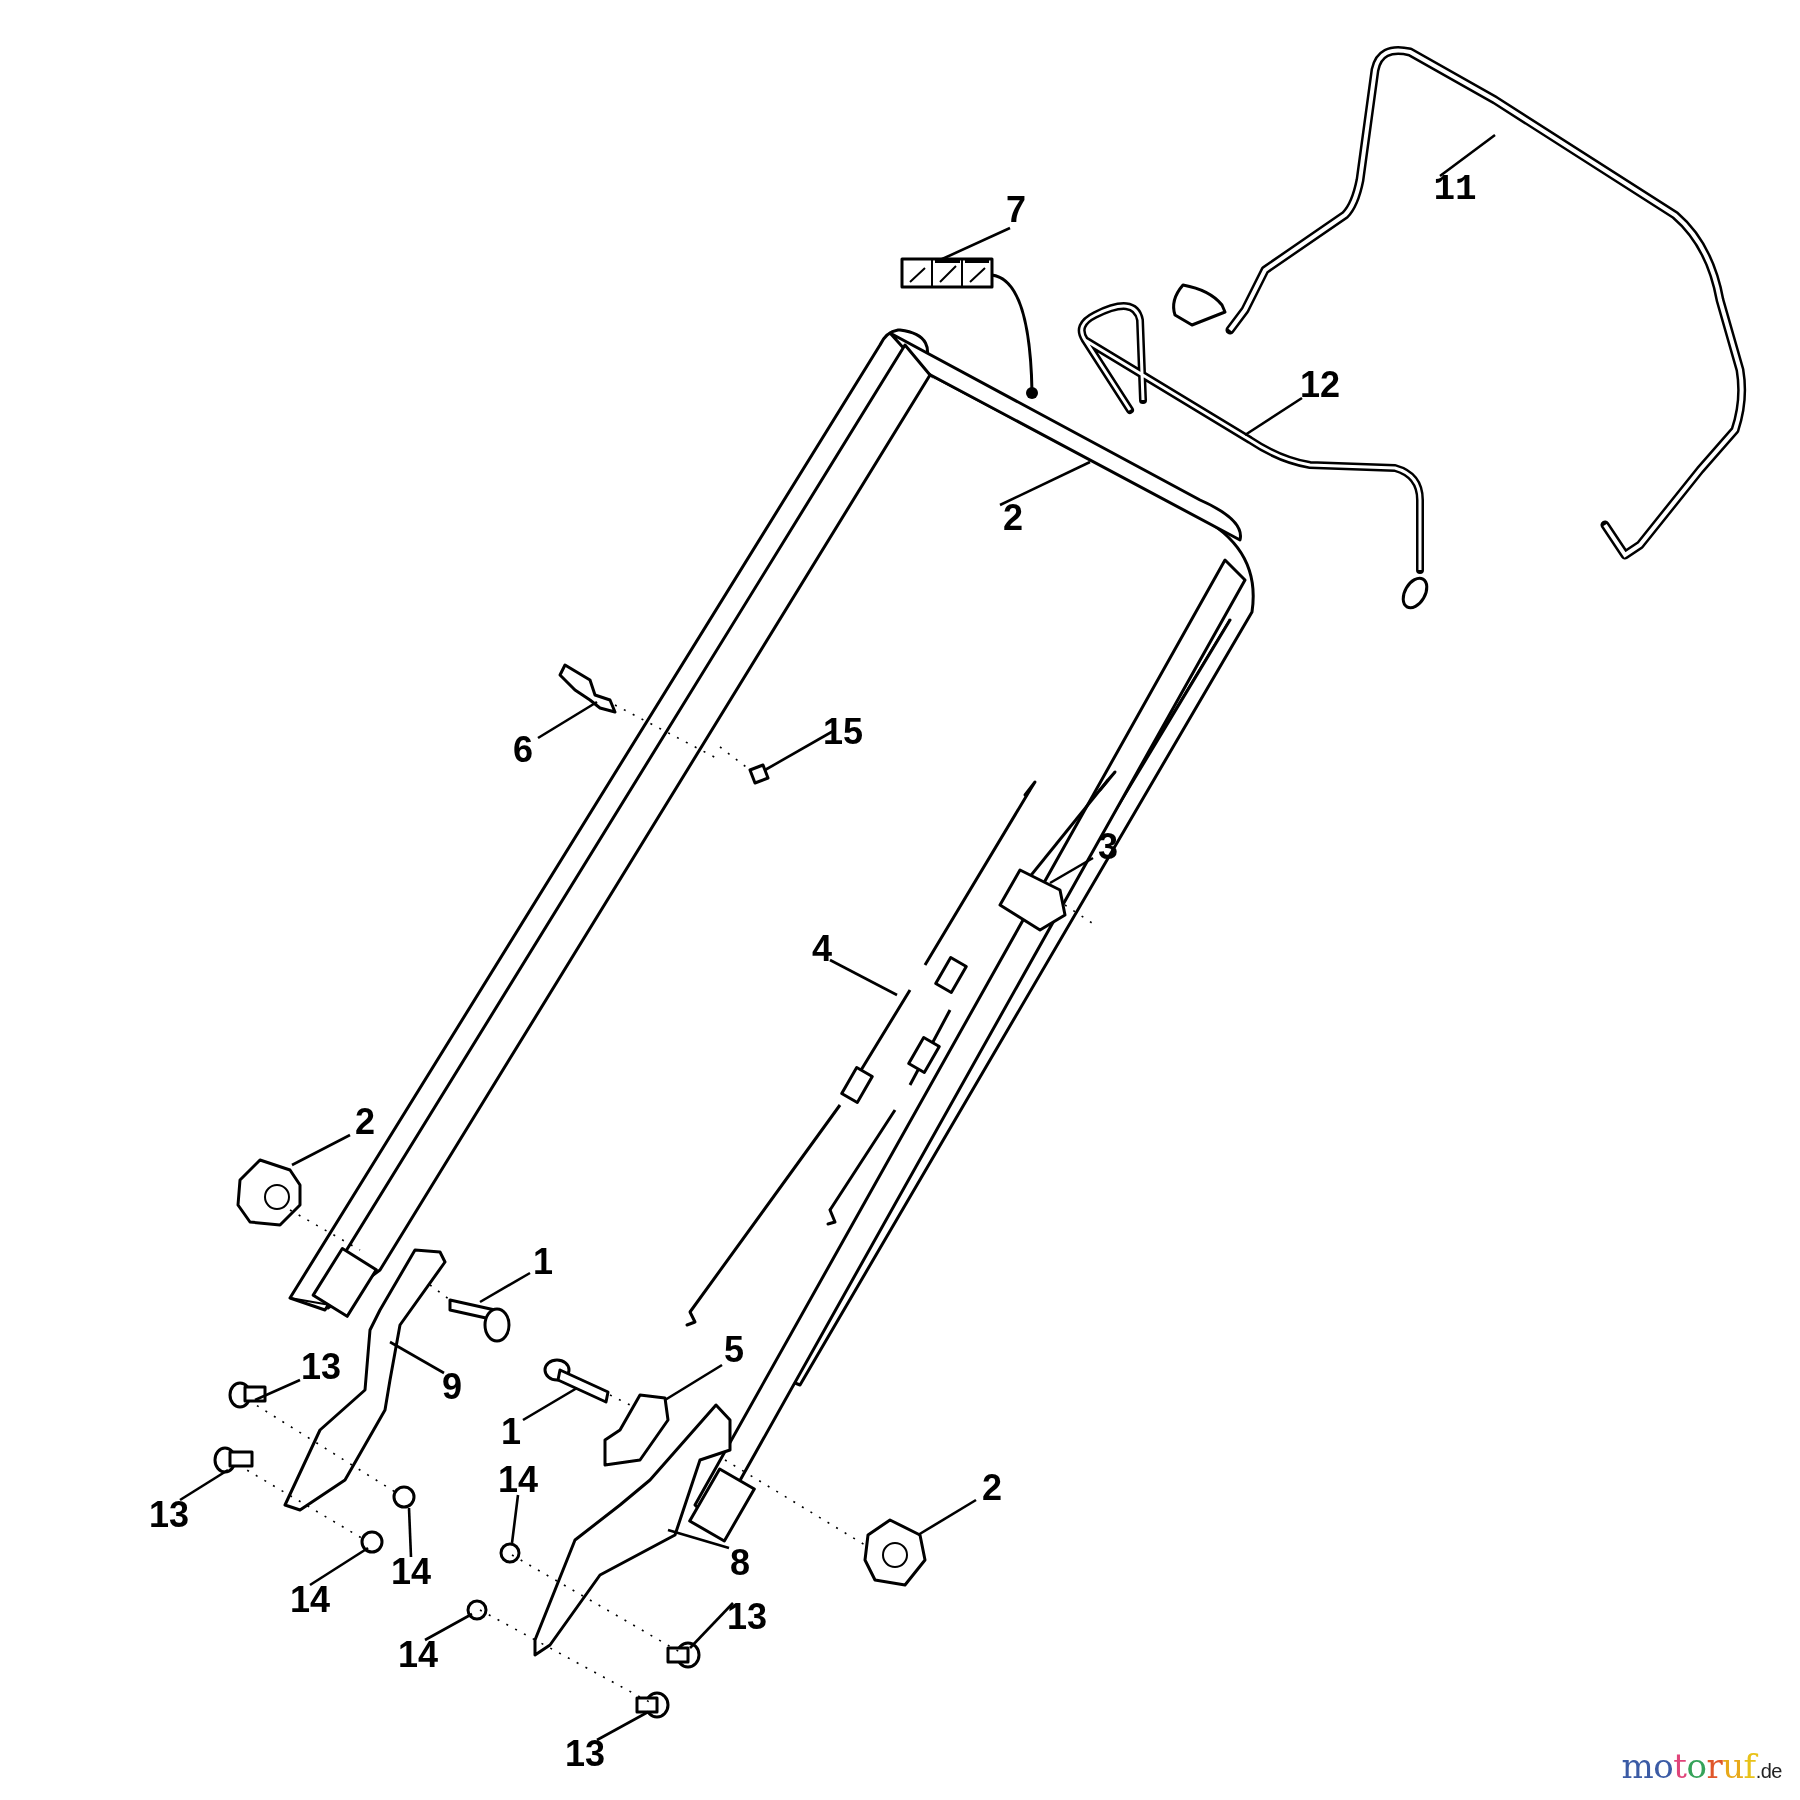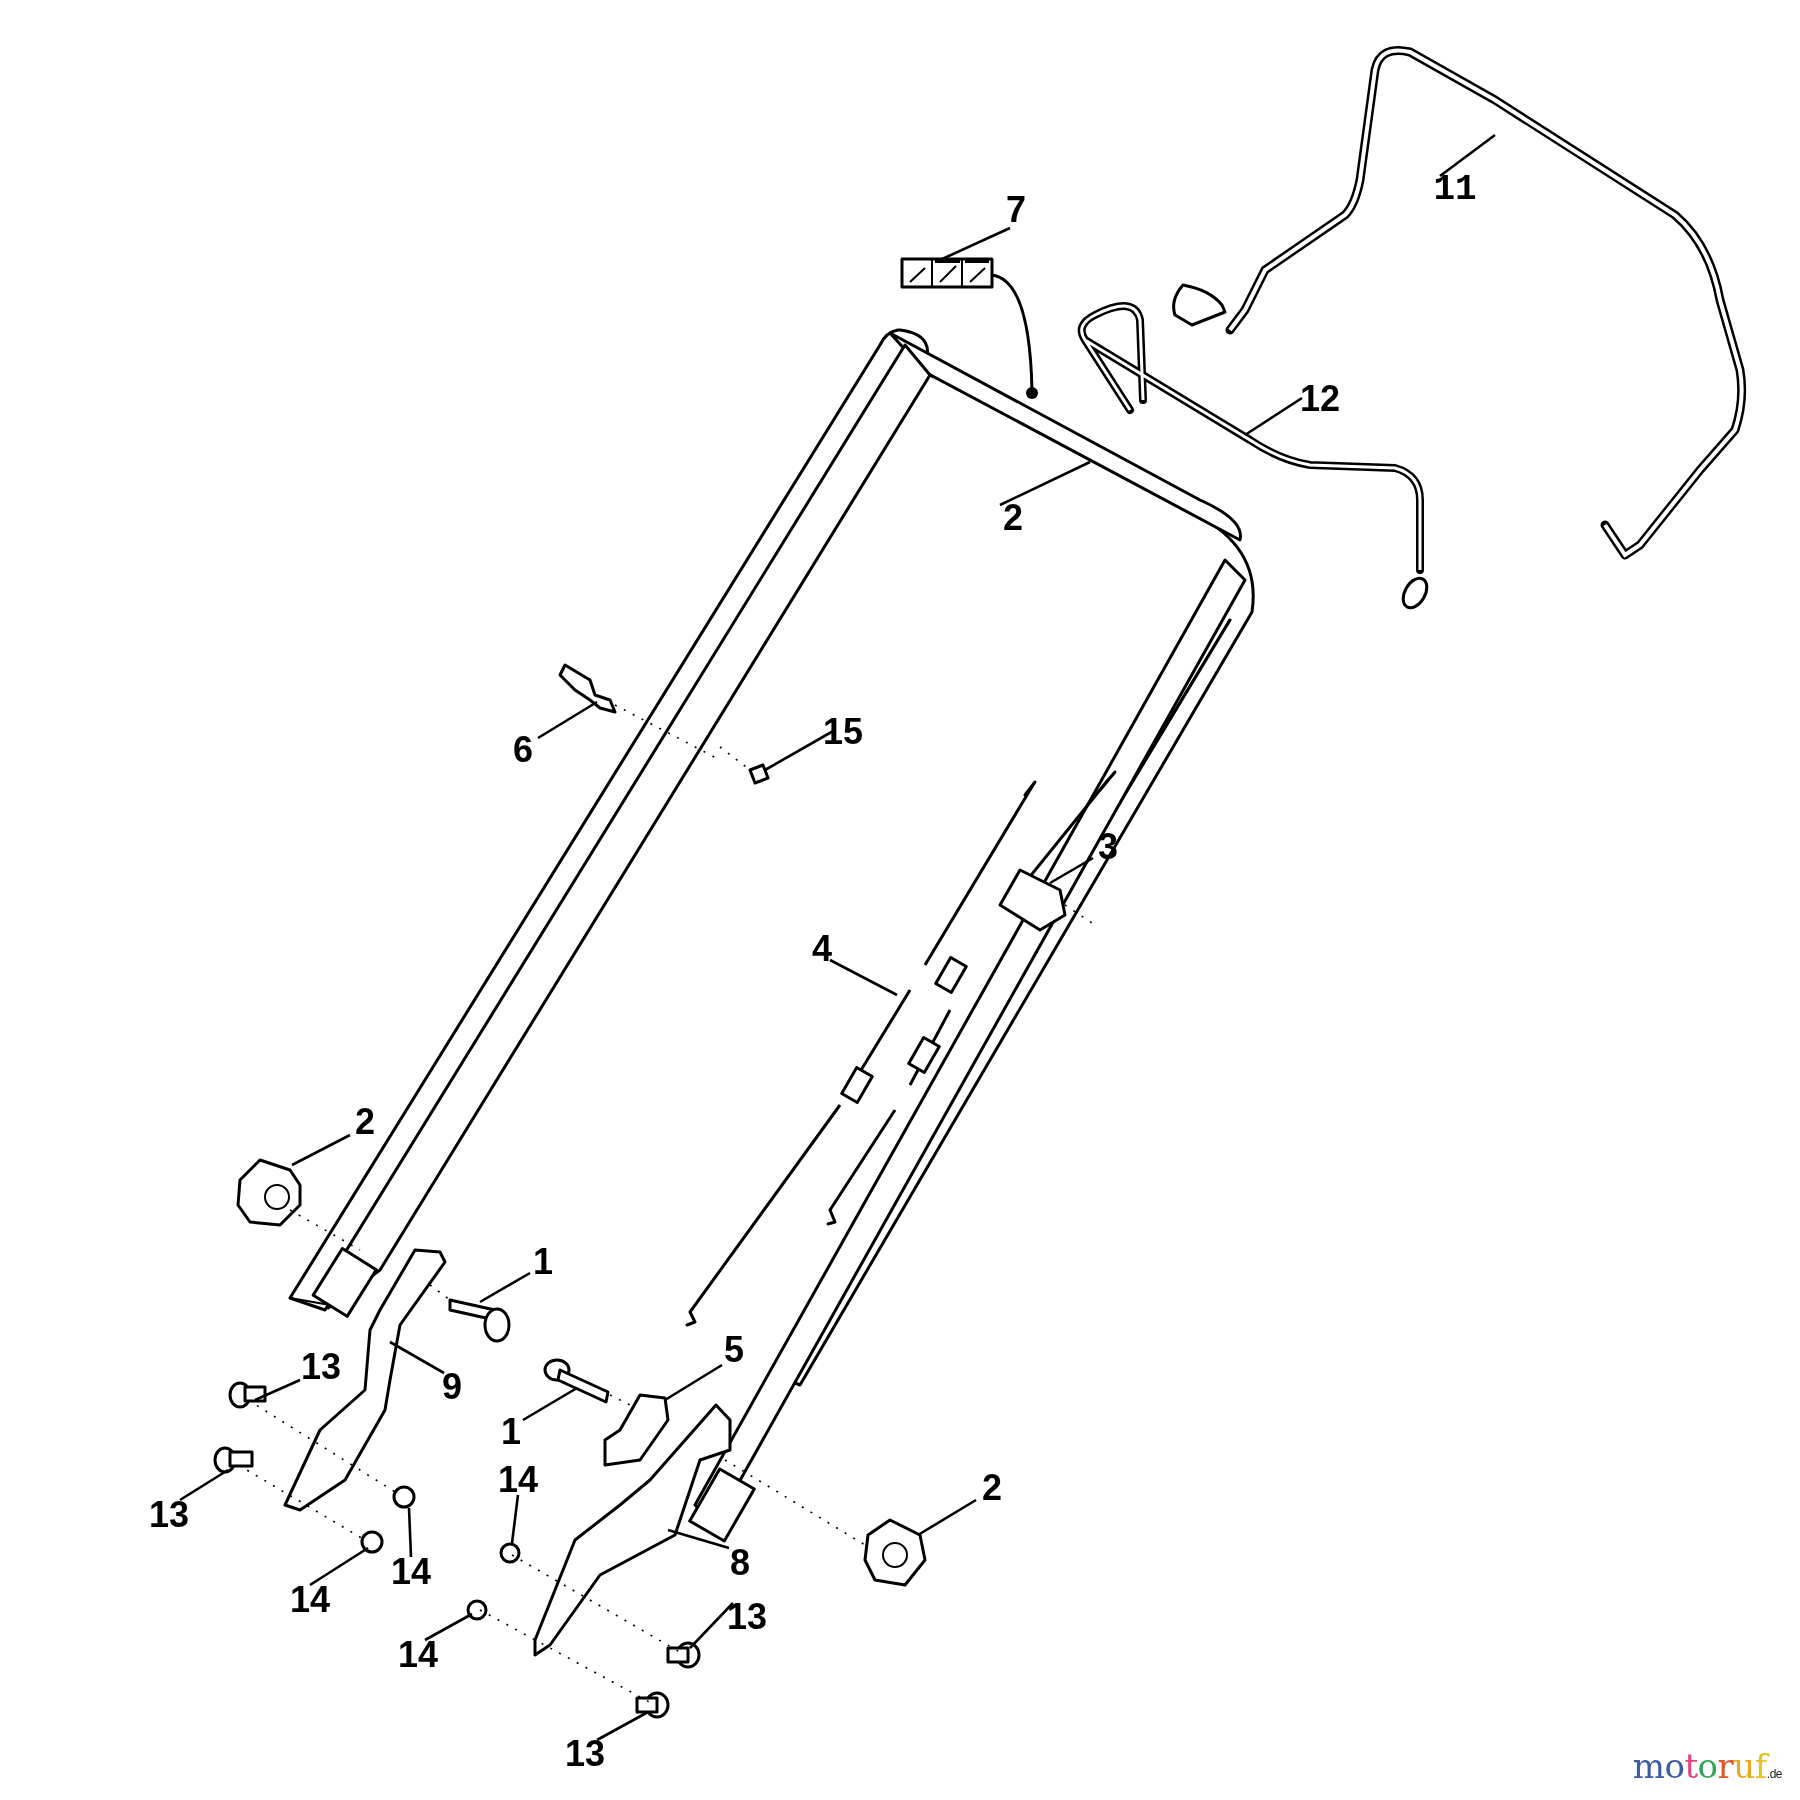--- a/index.html
+++ b/index.html
@@ -5,21 +5,21 @@
   html,body{margin:0;padding:0;background:#fff;}
   body{width:1800px;height:1800px;position:relative;overflow:hidden;font-family:"Liberation Sans",sans-serif;}
   #diagram{position:absolute;left:0;top:0;width:1800px;height:1800px;}
   .part{fill:#fff;stroke:#000;stroke-width:3;stroke-linejoin:round;stroke-linecap:round;}
   .thin{fill:none;stroke:#000;stroke-width:2;}
   .dot{fill:none;stroke:#000;stroke-width:1.6;stroke-dasharray:2 8;}
   .leader{stroke:#000;stroke-width:2.6;fill:none;}
   .cable{fill:none;stroke:#000;stroke-width:3;}
   .lbl{position:absolute;font-weight:bold;font-size:36px;color:#000;transform:translate(-50%,-50%);line-height:1;}
   .logo{position:absolute;right:18px;bottom:14px;font-family:"DejaVu Serif",serif;font-size:34px;font-weight:normal;letter-spacing:-0.5px;}
-  .logo .de{font-family:"Liberation Sans",sans-serif;font-size:12px;color:#222;}
+  .logo .de{font-family:"Liberation Sans",sans-serif;font-size:20px;color:#222;}
 </style>
 </head>
 <body>
 
 <svg id="diagram" viewBox="0 0 1800 1800" xmlns="http://www.w3.org/2000/svg">
 
   <g>
     <path class="thin" d="M893,345 L900,340"></path>
     <path class="part" d="M325,1310 L922,372 Q940,335 900,330 L898,330 Q886,332 880,345 L290,1298 Z"></path>
     <path class="part" d="M925,372 L1188,530 Q1240,560 1230,620 L790,1348 Q770,1365 782,1380 L780,1375"></path>
@@ -172,21 +172,21 @@
     <div class="lbl" style="left: 992px; top: 1488px;">2</div>
     <div class="lbl" style="left: 1108px; top: 847px;">3</div>
     <div class="lbl" style="left: 822px; top: 949px;">4</div>
     <div class="lbl" style="left: 734px; top: 1350px;">5</div>
     <div class="lbl" style="left: 523px; top: 750px;">6</div>
     <div class="lbl" style="left: 1016px; top: 210px;">7</div>
     <div class="lbl" style="left: 740px; top: 1563px;">8</div>
     <div class="lbl" style="left: 452px; top: 1387px;">9</div>
     <div class="lbl" style="left: 1013px; top: 518px;">2</div>
     <div class="lbl" style="left: 1455px; top: 190px; font-family: Liberation Mono, monospace;">11</div>
-    <div class="lbl" style="left: 1320px; top: 385px; margin-top: 14px;">12</div>
+    <div class="lbl" style="left: 1320px; top: 385px;">12</div>
     <div class="lbl" style="left: 321px; top: 1367px;">13</div>
     <div class="lbl" style="left: 169px; top: 1515px;">13</div>
     <div class="lbl" style="left: 747px; top: 1617px;">13</div>
     <div class="lbl" style="left: 585px; top: 1754px;">13</div>
     <div class="lbl" style="left: 310px; top: 1600px;">14</div>
     <div class="lbl" style="left: 411px; top: 1572px;">14</div>
     <div class="lbl" style="left: 518px; top: 1480px;">14</div>
     <div class="lbl" style="left: 418px; top: 1655px;">14</div>
     <div class="lbl" style="left: 843px; top: 732px;">15</div>
   </div>

